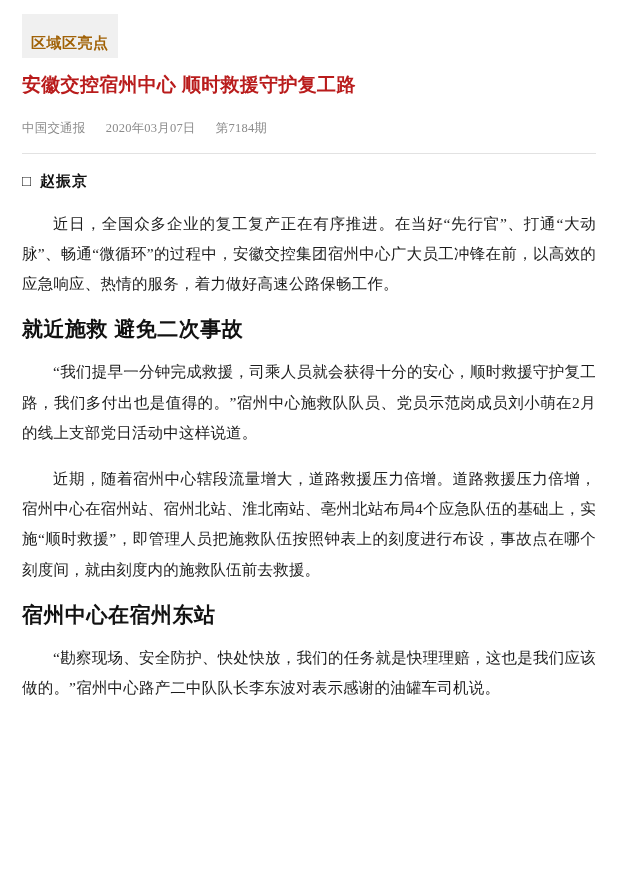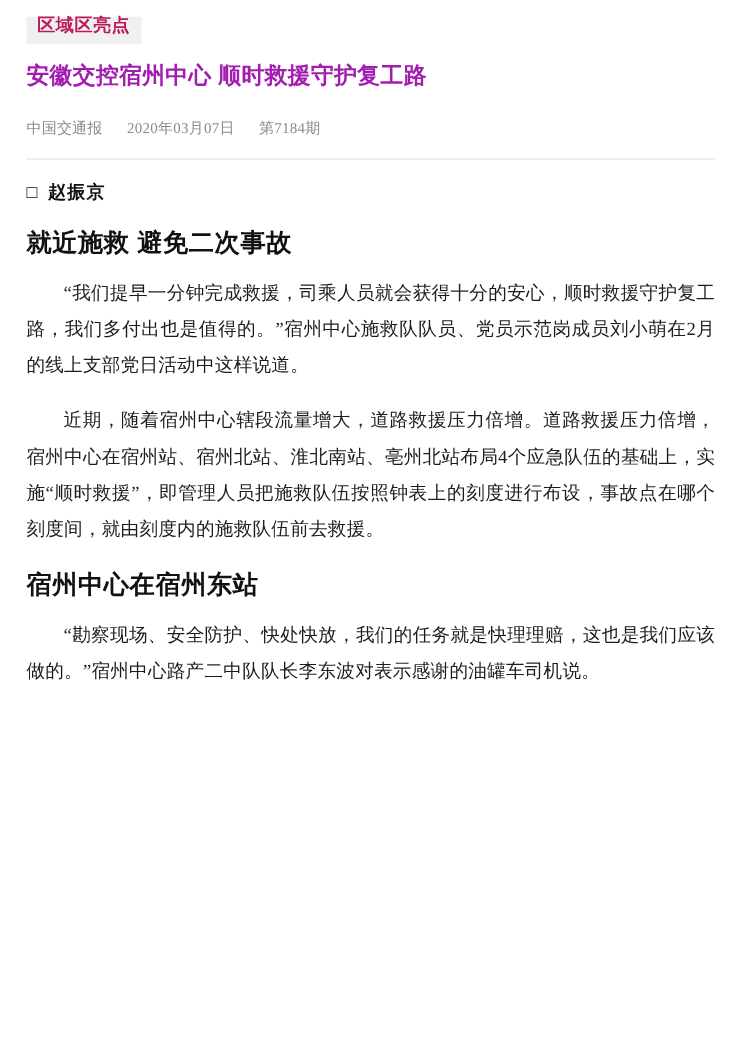--- a/index.html
+++ b/index.html
@@ -22,34 +22,34 @@
     padding: 14px 22px 0 22px;
     position: relative;
   }
   .kicker-row {
     margin: 0 0 14px 0;
     line-height: 0;
   }
   .kicker {
     display: inline-block;
     background: #f0f0f0;
-    color: #be185d;
+    color: #a16207;
     font-family: "Liberation Sans", "DejaVu Sans", sans-serif;
     font-weight: bold;
     font-size: 15px;
     line-height: 1;
-    padding: 0 9px 8px 9px;
+    padding: 21px 9px 8px 9px;
     letter-spacing: 0.5px;
   }
   .headline {
     font-family: "Liberation Sans", "DejaVu Sans", sans-serif;
     font-weight: bold;
     font-size: 19px;
     line-height: 1.35;
-    color: #a21caf;
+    color: #b91c1c;
     margin: 0 0 22px 0;
     letter-spacing: 0.3px;
   }
   .meta {
     font-family: Liberation Serif, serif;
     font-size: 12.5px;
     color: #8b8b8b;
     margin: 0 0 16px 0;
     letter-spacing: 0.2px;
   }
@@ -113,20 +113,21 @@
     <span>2020年03月07日</span>
     <span>第7184期</span>
   </div>
 
   <hr class="divider">
 
   <div class="byline">
     <span class="sq">□</span><span>赵振京</span>
   </div>
 
+  <p class="body">近日，全国众多企业的复工复产正在有序推进。在当好“先行官”、打通“大动脉”、畅通“微循环”的过程中，安徽交控集团宿州中心广大员工冲锋在前，以高效的应急响应、热情的服务，着力做好高速公路保畅工作。</p>
 
   <h2 class="sub spacer-top">就近施救 避免二次事故</h2>
 
   <p class="body">“我们提早一分钟完成救援，司乘人员就会获得十分的安心，顺时救援守护复工路，我们多付出也是值得的。”宿州中心施救队队员、党员示范岗成员刘小萌在2月的线上支部党日活动中这样说道。</p>
 
   <p class="body">近期，随着宿州中心辖段流量增大，道路救援压力倍增。道路救援压力倍增，宿州中心在宿州站、宿州北站、淮北南站、亳州北站布局4个应急队伍的基础上，实施“顺时救援”，即管理人员把施救队伍按照钟表上的刻度进行布设，事故点在哪个刻度间，就由刻度内的施救队伍前去救援。</p>
 
 
 
   <h2 class="sub spacer-top">宿州中心在宿州东站</h2>

